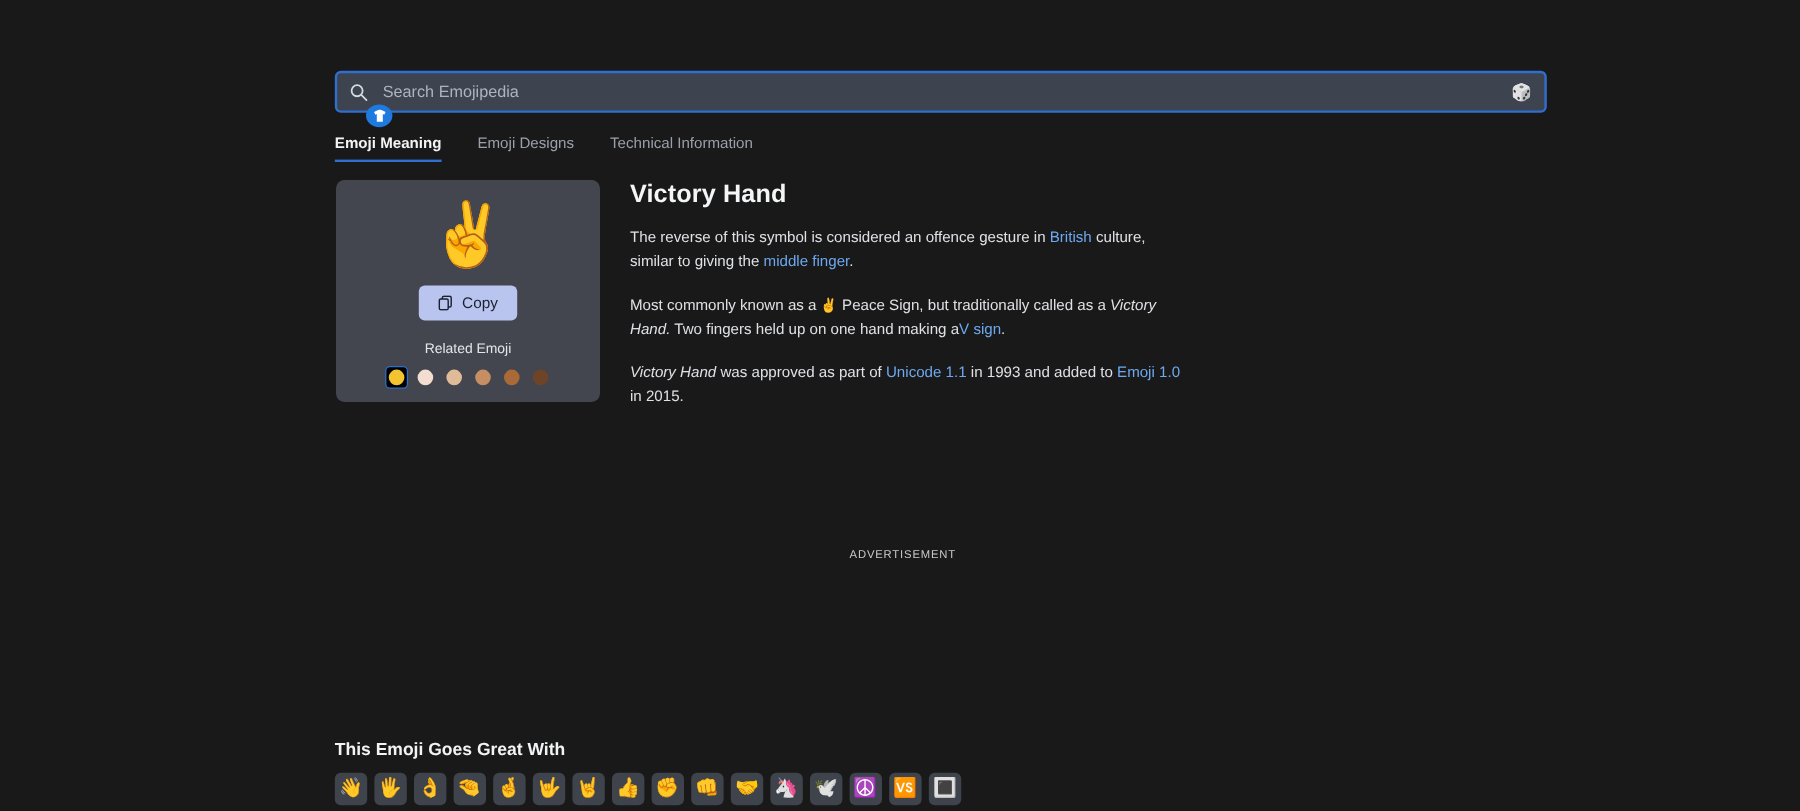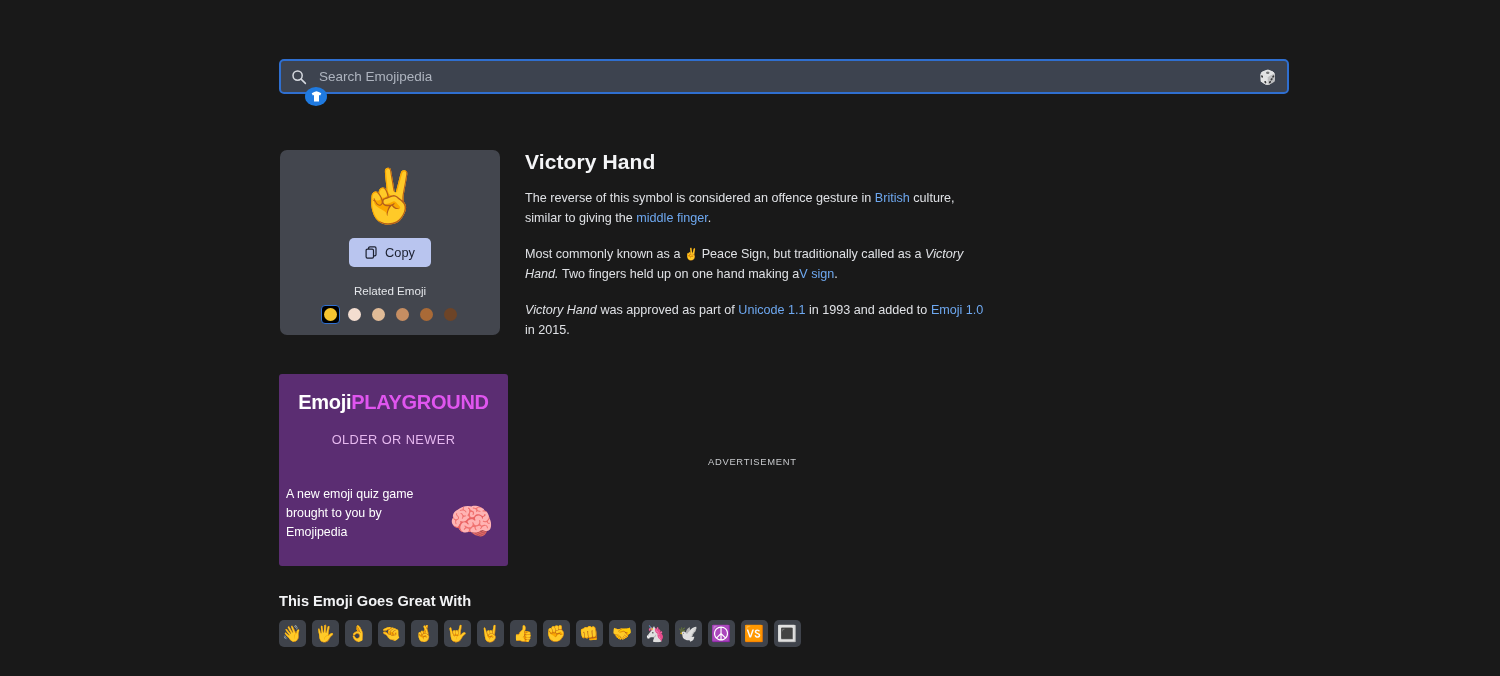--- a/index.html
+++ b/index.html
@@ -248,21 +248,21 @@
     top: 456px;
     font-size: 9.4px;
     letter-spacing: .7px;
     color: #c8cacd;
   }
 
   
   .ggw {
     position: absolute;
     left: 279px;
-    top: 593px;
+    top: 617px;
   }
   .ggw h2 {
     font-size: 14.6px;
     font-weight: bold;
     color: #f2f3f5;
     margin-bottom: 11px;
   }
   .ggw-row {
     display: flex;
     gap: 6px;
@@ -294,20 +294,25 @@
       <input class="search-input" type="text" placeholder="Search Emojipedia" value="" style="">
       <span class="dice-icon">🎲</span>
     </div>
     <div class="badge-shirt">
       <svg width="13" height="11" viewBox="0 0 13 11">
         <path d="M4.2 1.1 L6.5 0.3 L8.8 1.1 L11.3 2.3 L10.2 4.6 L9 4.1 L9 10.5 L4 10.5 L4 4.1 L2.8 4.6 L1.7 2.3 Z" fill="#ffffff"></path>
       </svg>
     </div>
   </div>
 
+  <div class="tabs">
+    <div class="tab active">Emoji Meaning</div>
+    <div class="tab">Emoji Designs</div>
+    <div class="tab">Technical Information</div>
+  </div>
 
   <div class="emoji-card">
     <div class="big-emoji">✌️</div>
     <button class="copy-btn">
       <svg width="13" height="13" viewBox="0 0 13 13">
         <rect x="3.6" y="0.9" width="7.4" height="9" rx="1.3" fill="none" stroke="#1c2130" stroke-width="1.2"></rect>
         <rect x="1.1" y="3.1" width="7.4" height="9" rx="1.3" fill="#b9c5ef" stroke="#1c2130" stroke-width="1.2"></rect>
       </svg>
       <span>Copy</span>
     </button>
@@ -355,28 +360,20 @@
     <p>
       <em>Victory Hand</em>
       <span>was approved as part of</span>
       <a href="#">Unicode 1.1</a>
       <span>in 1993 and added to</span>
       <a href="#">Emoji 1.0</a>
       <span>in 2015.</span>
     </p>
   </div>
 
-  <div class="ad-banner">
-    <div class="ad-logo">
-      <span class="w1">Emoji</span><span class="w2">PLAYGROUND</span>
-    </div>
-    <div class="ad-sub">OLDER OR NEWER</div>
-    <div class="ad-body">A new emoji quiz game brought to you by Emojipedia</div>
-    <div class="ad-art">🧠</div>
-  </div>
 
   <div class="ad-label">ADVERTISEMENT</div>
 
   <div class="ggw">
     <h2>This Emoji Goes Great With</h2>
     <div class="ggw-row">
       <div class="ggw-tile">👋</div>
       <div class="ggw-tile">🖐️</div>
       <div class="ggw-tile">👌</div>
       <div class="ggw-tile">🤏</div>

